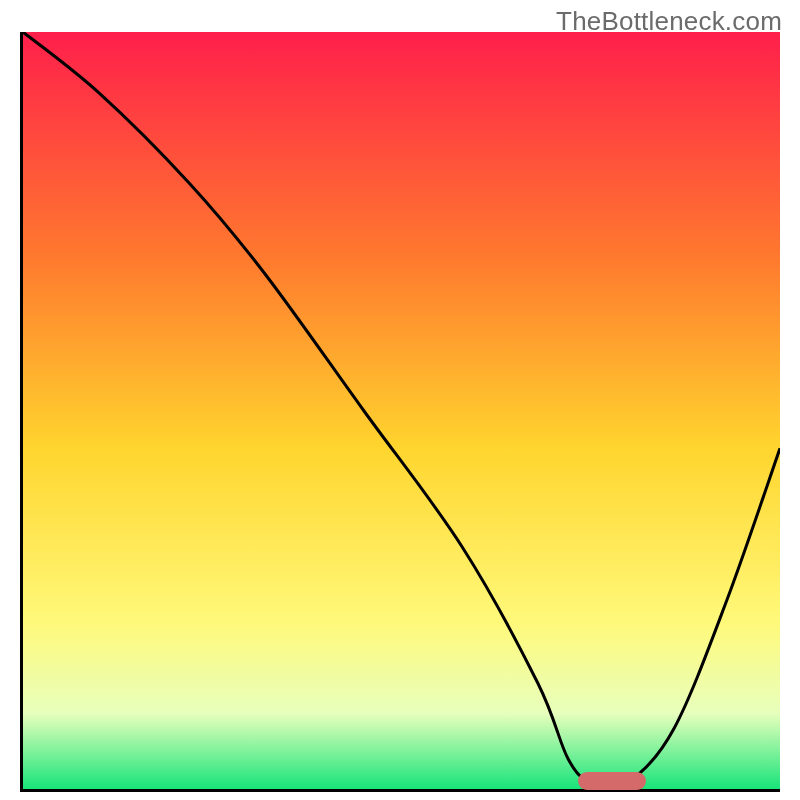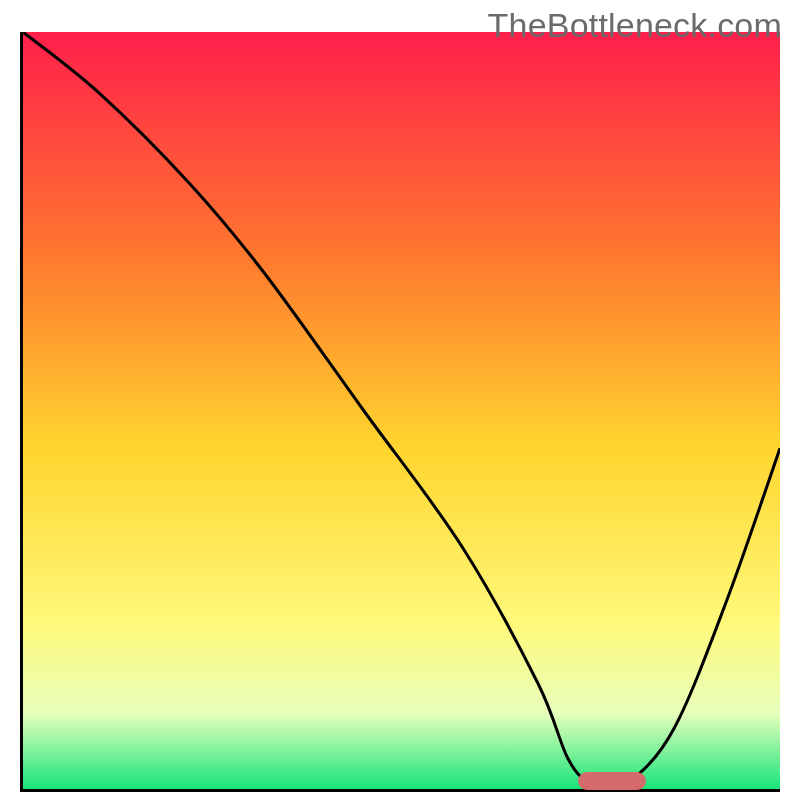--- a/index.html
+++ b/index.html
@@ -13,21 +13,21 @@
   .chart-container {
     position: relative;
     width: 800px;
     height: 800px;
   }
   .watermark {
     position: absolute;
     top: 6px;
     right: 18px;
     font-family: Arial, Helvetica, sans-serif;
-    font-size: 34px;
+    font-size: 26px;
     color: #6b6b6b;
     font-weight: 500;
     letter-spacing: 0.2px;
     z-index: 20;
     pointer-events: none;
   }
   .plot-area {
     position: absolute;
     left: 20px;
     top: 32px;

